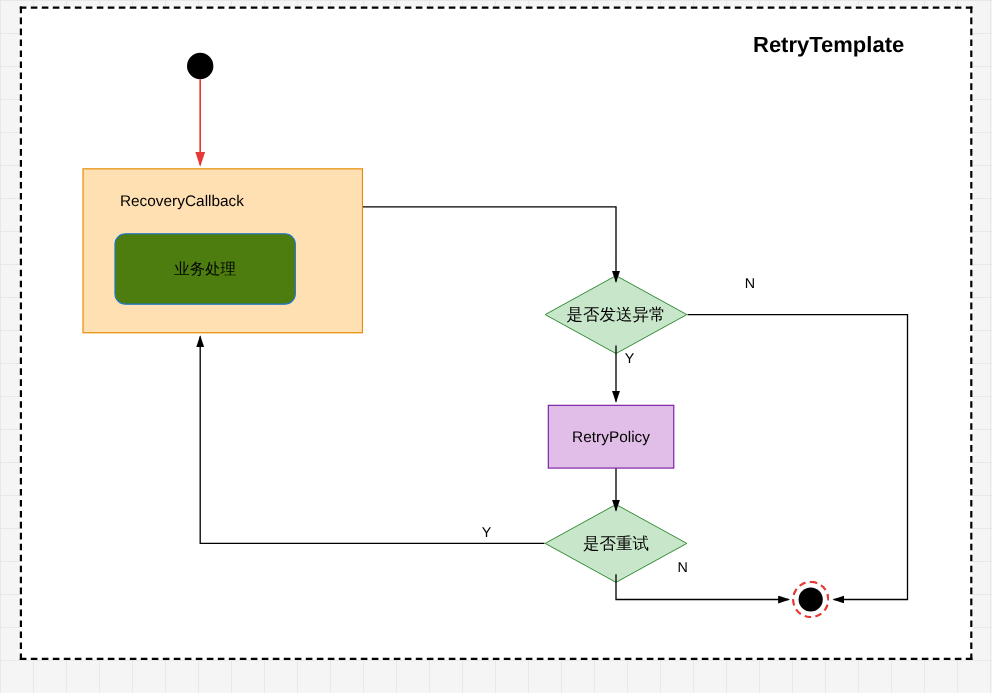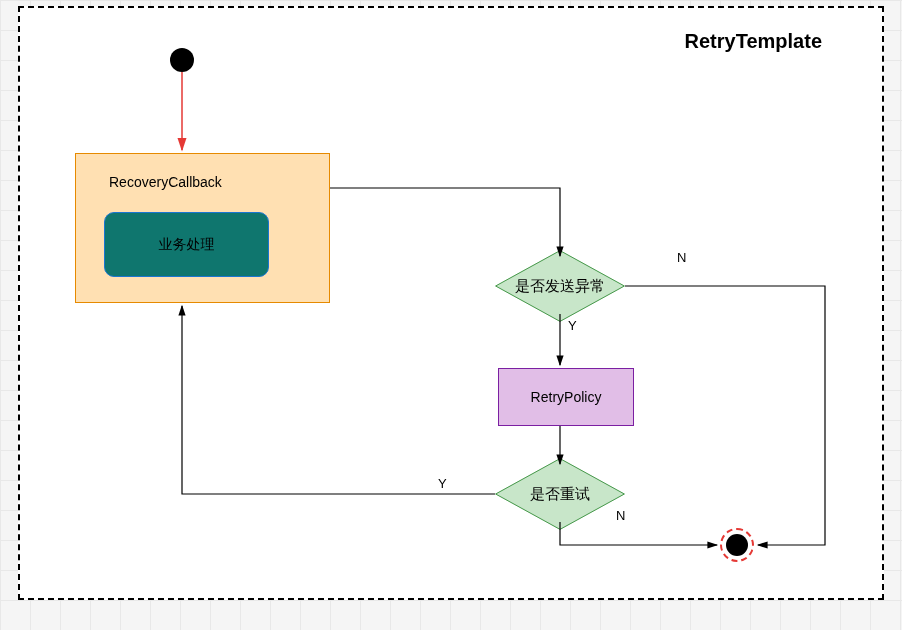--- a/index.html
+++ b/index.html
@@ -54,21 +54,21 @@
       top: 20px;
       font-size: 14px;
       margin-left: 15px;
     }
     .business-box {
       position: absolute;
       left: 28px;
       top: 58px;
       width: 165px;
       height: 65px;
-      background: #0f766e;
+      background: #4d7c0f;
       border: 1px solid #1976d2;
       border-radius: 10px;
       display: flex;
       align-items: center;
       justify-content: center;
       font-size: 14px;
     }
     .diamond {
       position: absolute;
       width: 130px;
@@ -100,21 +100,21 @@
       justify-content: center;
       font-size: 15px;
       z-index: 2;
     }
     .diamond1 { left: 475px; top: 252px; }
     .diamond2 { left: 475px; top: 460px; }
     .retry-policy-box {
       position: absolute;
       left: 478px;
       top: 360px;
-      width: 136px;
+      width: 115px;
       height: 58px;
       background: #e1bee7;
       border: 1px solid #7b1fa2;
       display: flex;
       align-items: center;
       justify-content: center;
       font-size: 14px;
     }
     .end-node {
       position: absolute;

